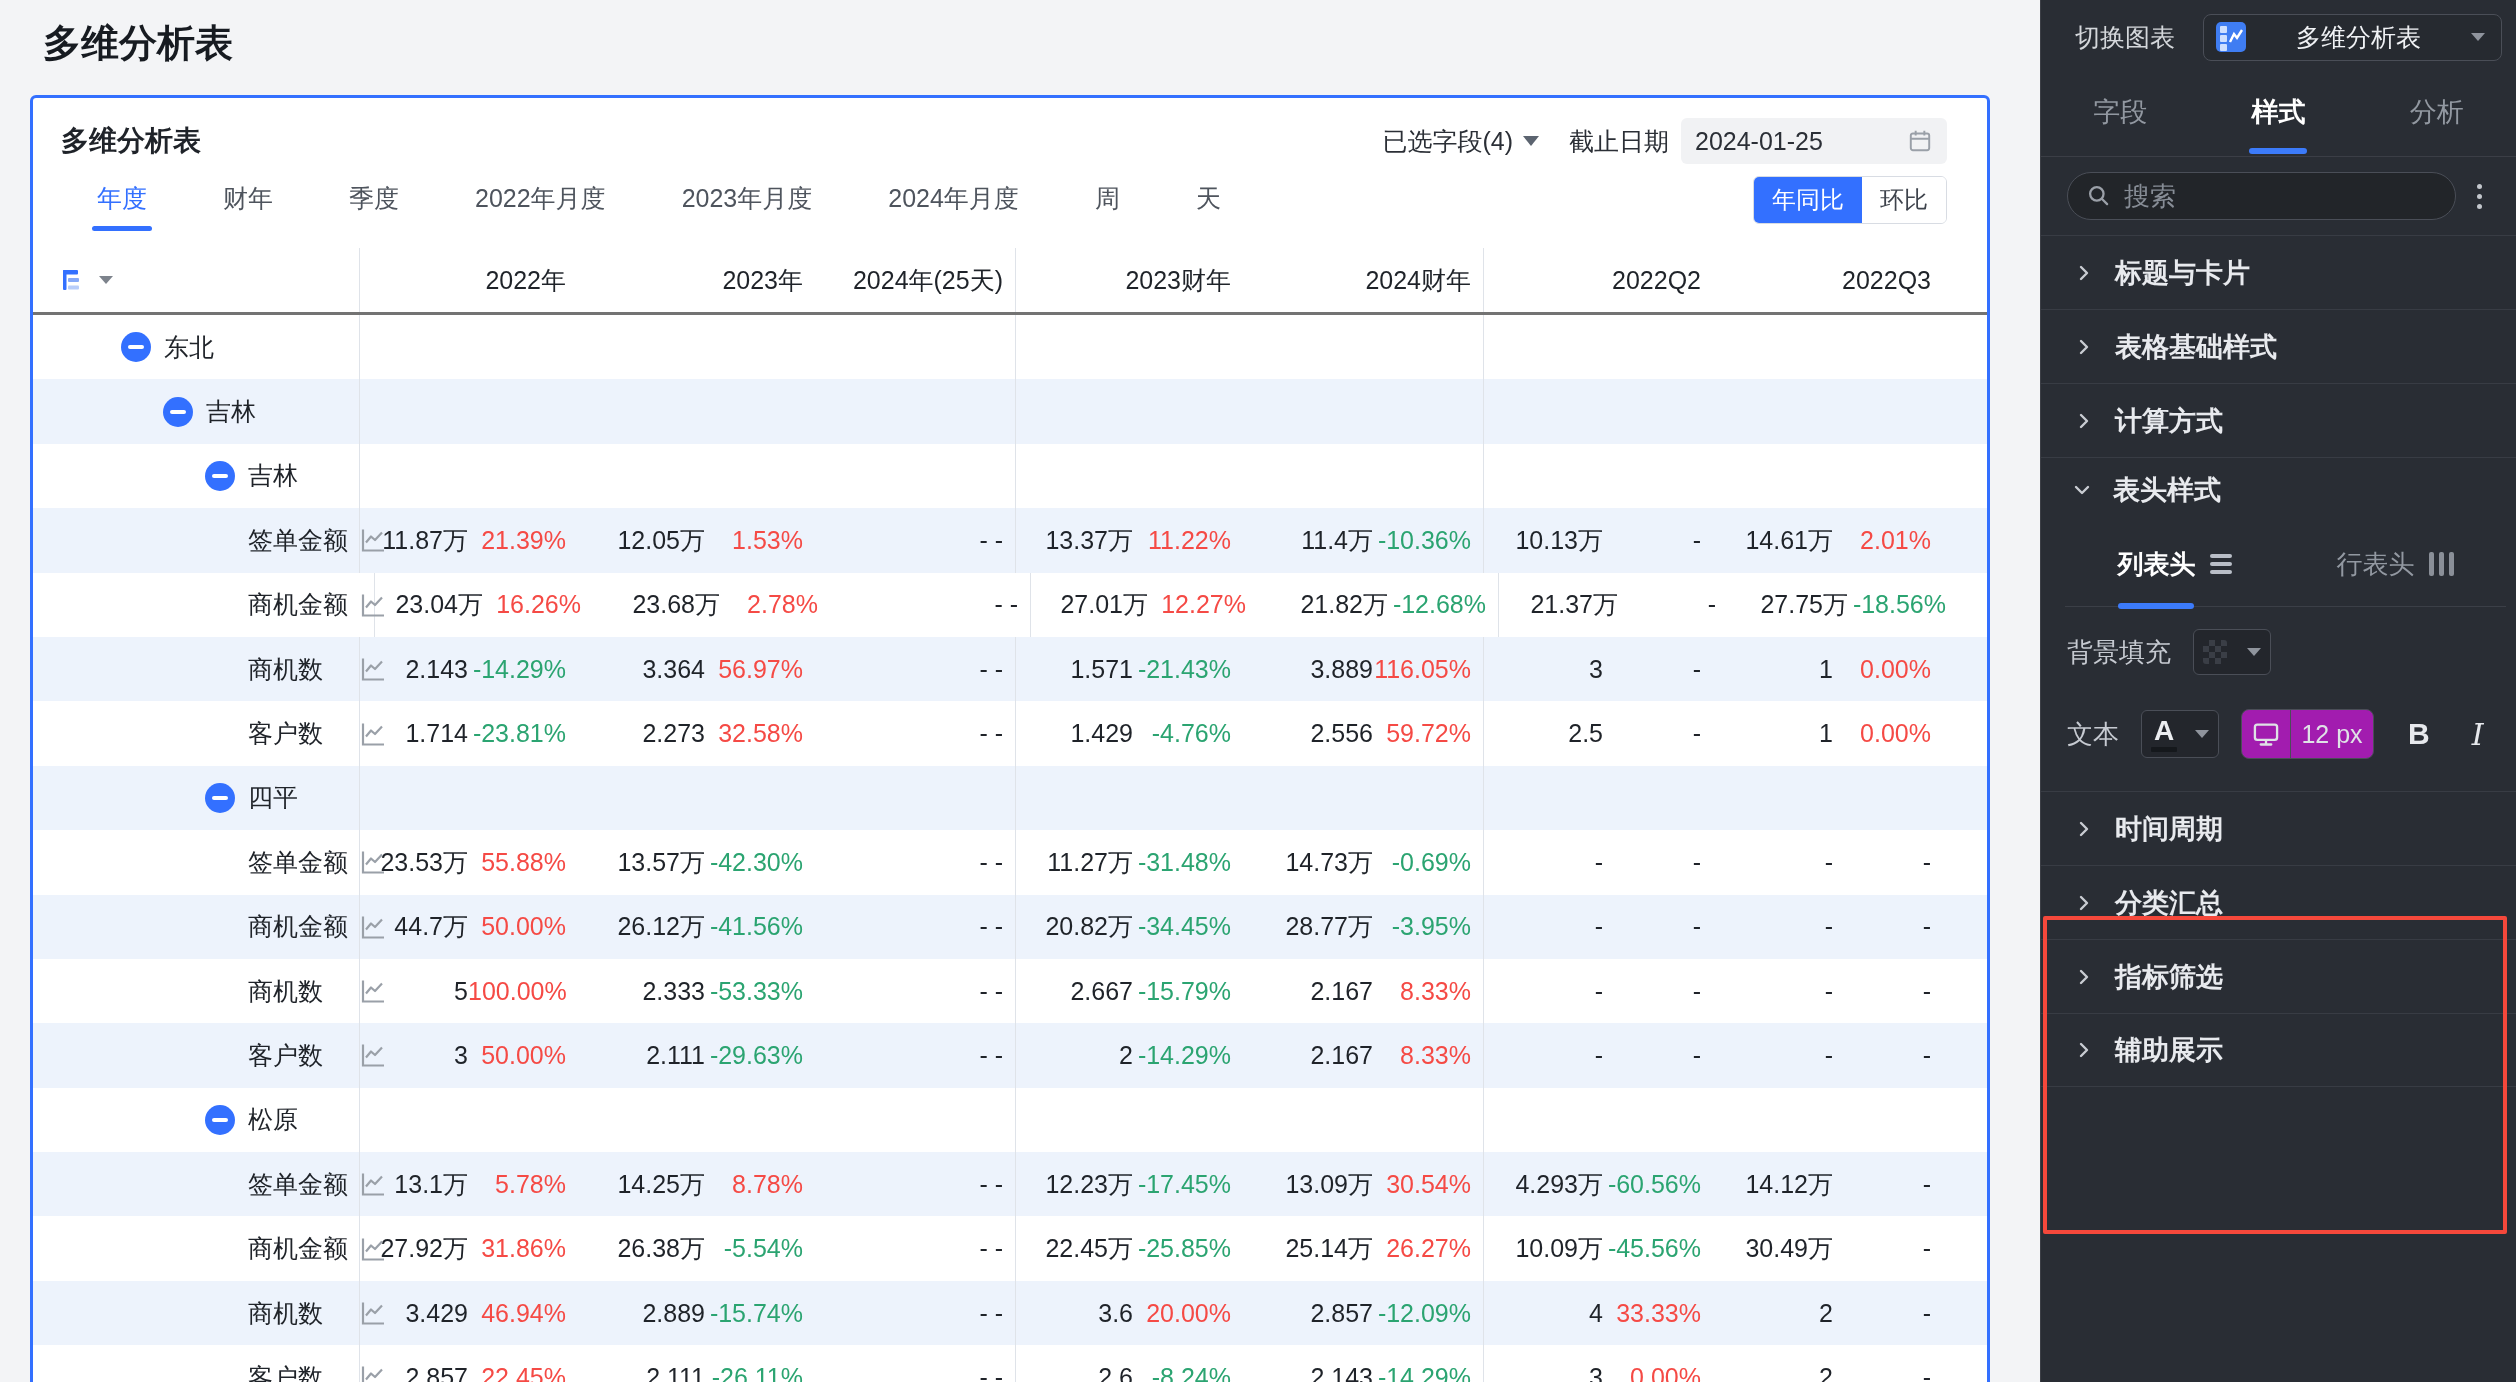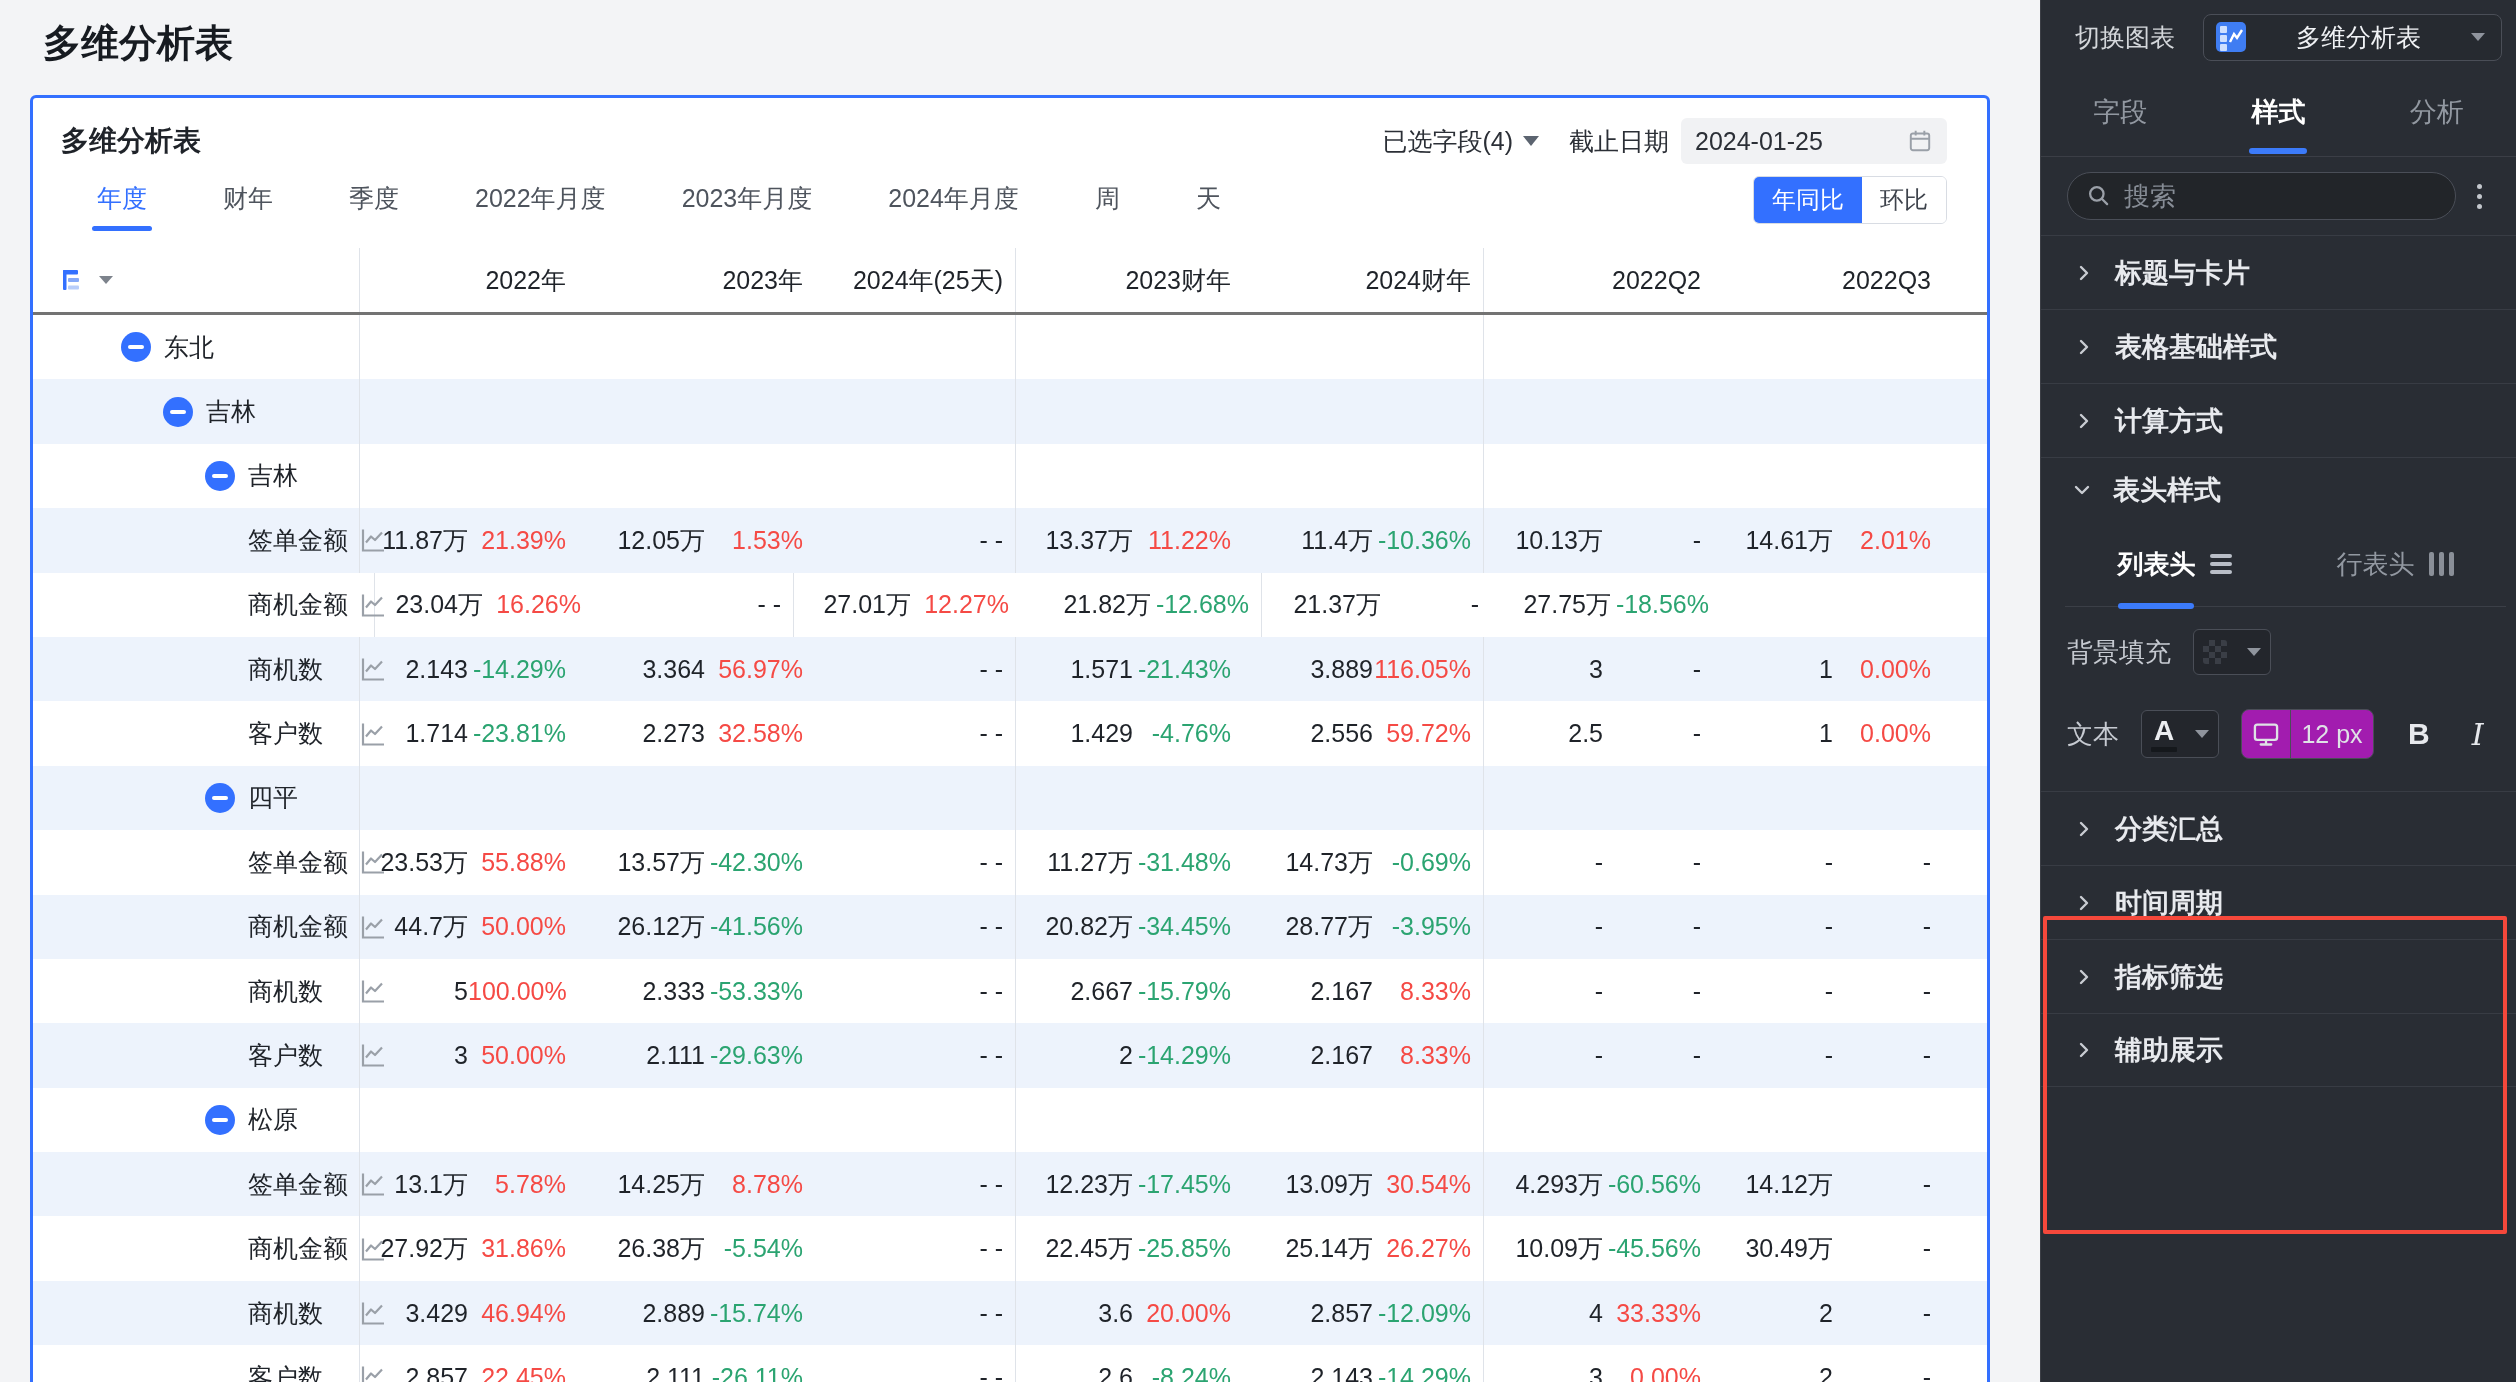--- a/index.html
+++ b/index.html
@@ -272,20 +272,24 @@
             <span class="m-label">商机金额</span>
             <span class="m-icon"><svg width="33" height="33" viewBox="0 0 33 33">
                 <path d="M7 6 v21 h21" fill="none" stroke="#9aa0a8" stroke-width="2.2"></path>
                 <polyline points="10,19 15,13 19,16.5 26,9" fill="none" stroke="#9aa0a8" stroke-width="2.2" stroke-linejoin="round"></polyline>
               </svg></span>
           </div>
           <div class="cell c0 bl" style="flex: 0 0 219px; margin-left: 15px;">
             <span class="v">23.04万</span>
             <span class="p r">16.26%</span>
           </div>
+          <div class="cell c1" style="flex: 0 0 237px;">
+            <span class="v">23.68万</span>
+            <span class="p r">2.78%</span>
+          </div>
           <div class="cell c2" style="flex: 0 0 200px;">
             <span class="v">- -</span>
           </div>
           <div class="cell c3 bl" style="flex: 0 0 228px;">
             <span class="v">27.01万</span>
             <span class="p r">12.27%</span>
           </div>
           <div class="cell c4" style="flex: 0 0 240px;">
             <span class="v">21.82万</span>
             <span class="p g">-12.68%</span>
@@ -819,27 +823,27 @@
       </div>
 
       <div class="highlight-ring"></div>
     </div>
 
     <div id="sectionsAfter">
         <div class="p-section">
           <svg width="22" height="22" viewBox="0 0 22 22">
             <polyline points="8,5 14,11 8,17" fill="none" stroke="#c9ccd2" stroke-width="2.4" stroke-linecap="round" stroke-linejoin="round"></polyline>
           </svg>
-          <span>分类汇总</span>
+          <span>时间周期</span>
         </div>
         <div class="p-section">
           <svg width="22" height="22" viewBox="0 0 22 22">
             <polyline points="8,5 14,11 8,17" fill="none" stroke="#c9ccd2" stroke-width="2.4" stroke-linecap="round" stroke-linejoin="round"></polyline>
           </svg>
-          <span>时间周期</span>
+          <span>分类汇总</span>
         </div>
         <div class="p-section">
           <svg width="22" height="22" viewBox="0 0 22 22">
             <polyline points="8,5 14,11 8,17" fill="none" stroke="#c9ccd2" stroke-width="2.4" stroke-linecap="round" stroke-linejoin="round"></polyline>
           </svg>
           <span>指标筛选</span>
         </div>
         <div class="p-section last">
           <svg width="22" height="22" viewBox="0 0 22 22">
             <polyline points="8,5 14,11 8,17" fill="none" stroke="#c9ccd2" stroke-width="2.4" stroke-linecap="round" stroke-linejoin="round"></polyline>

